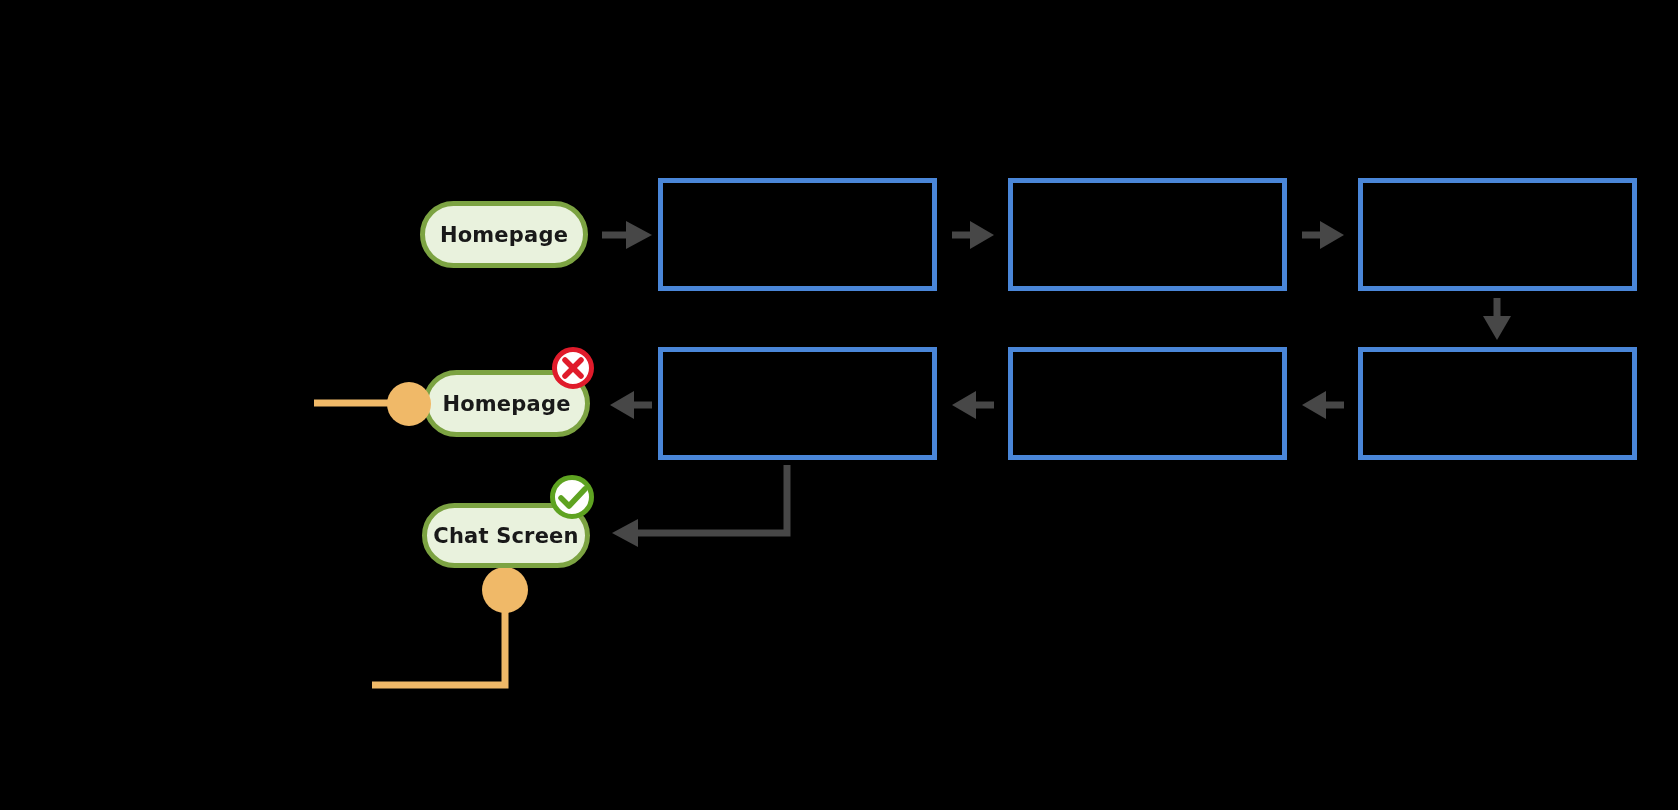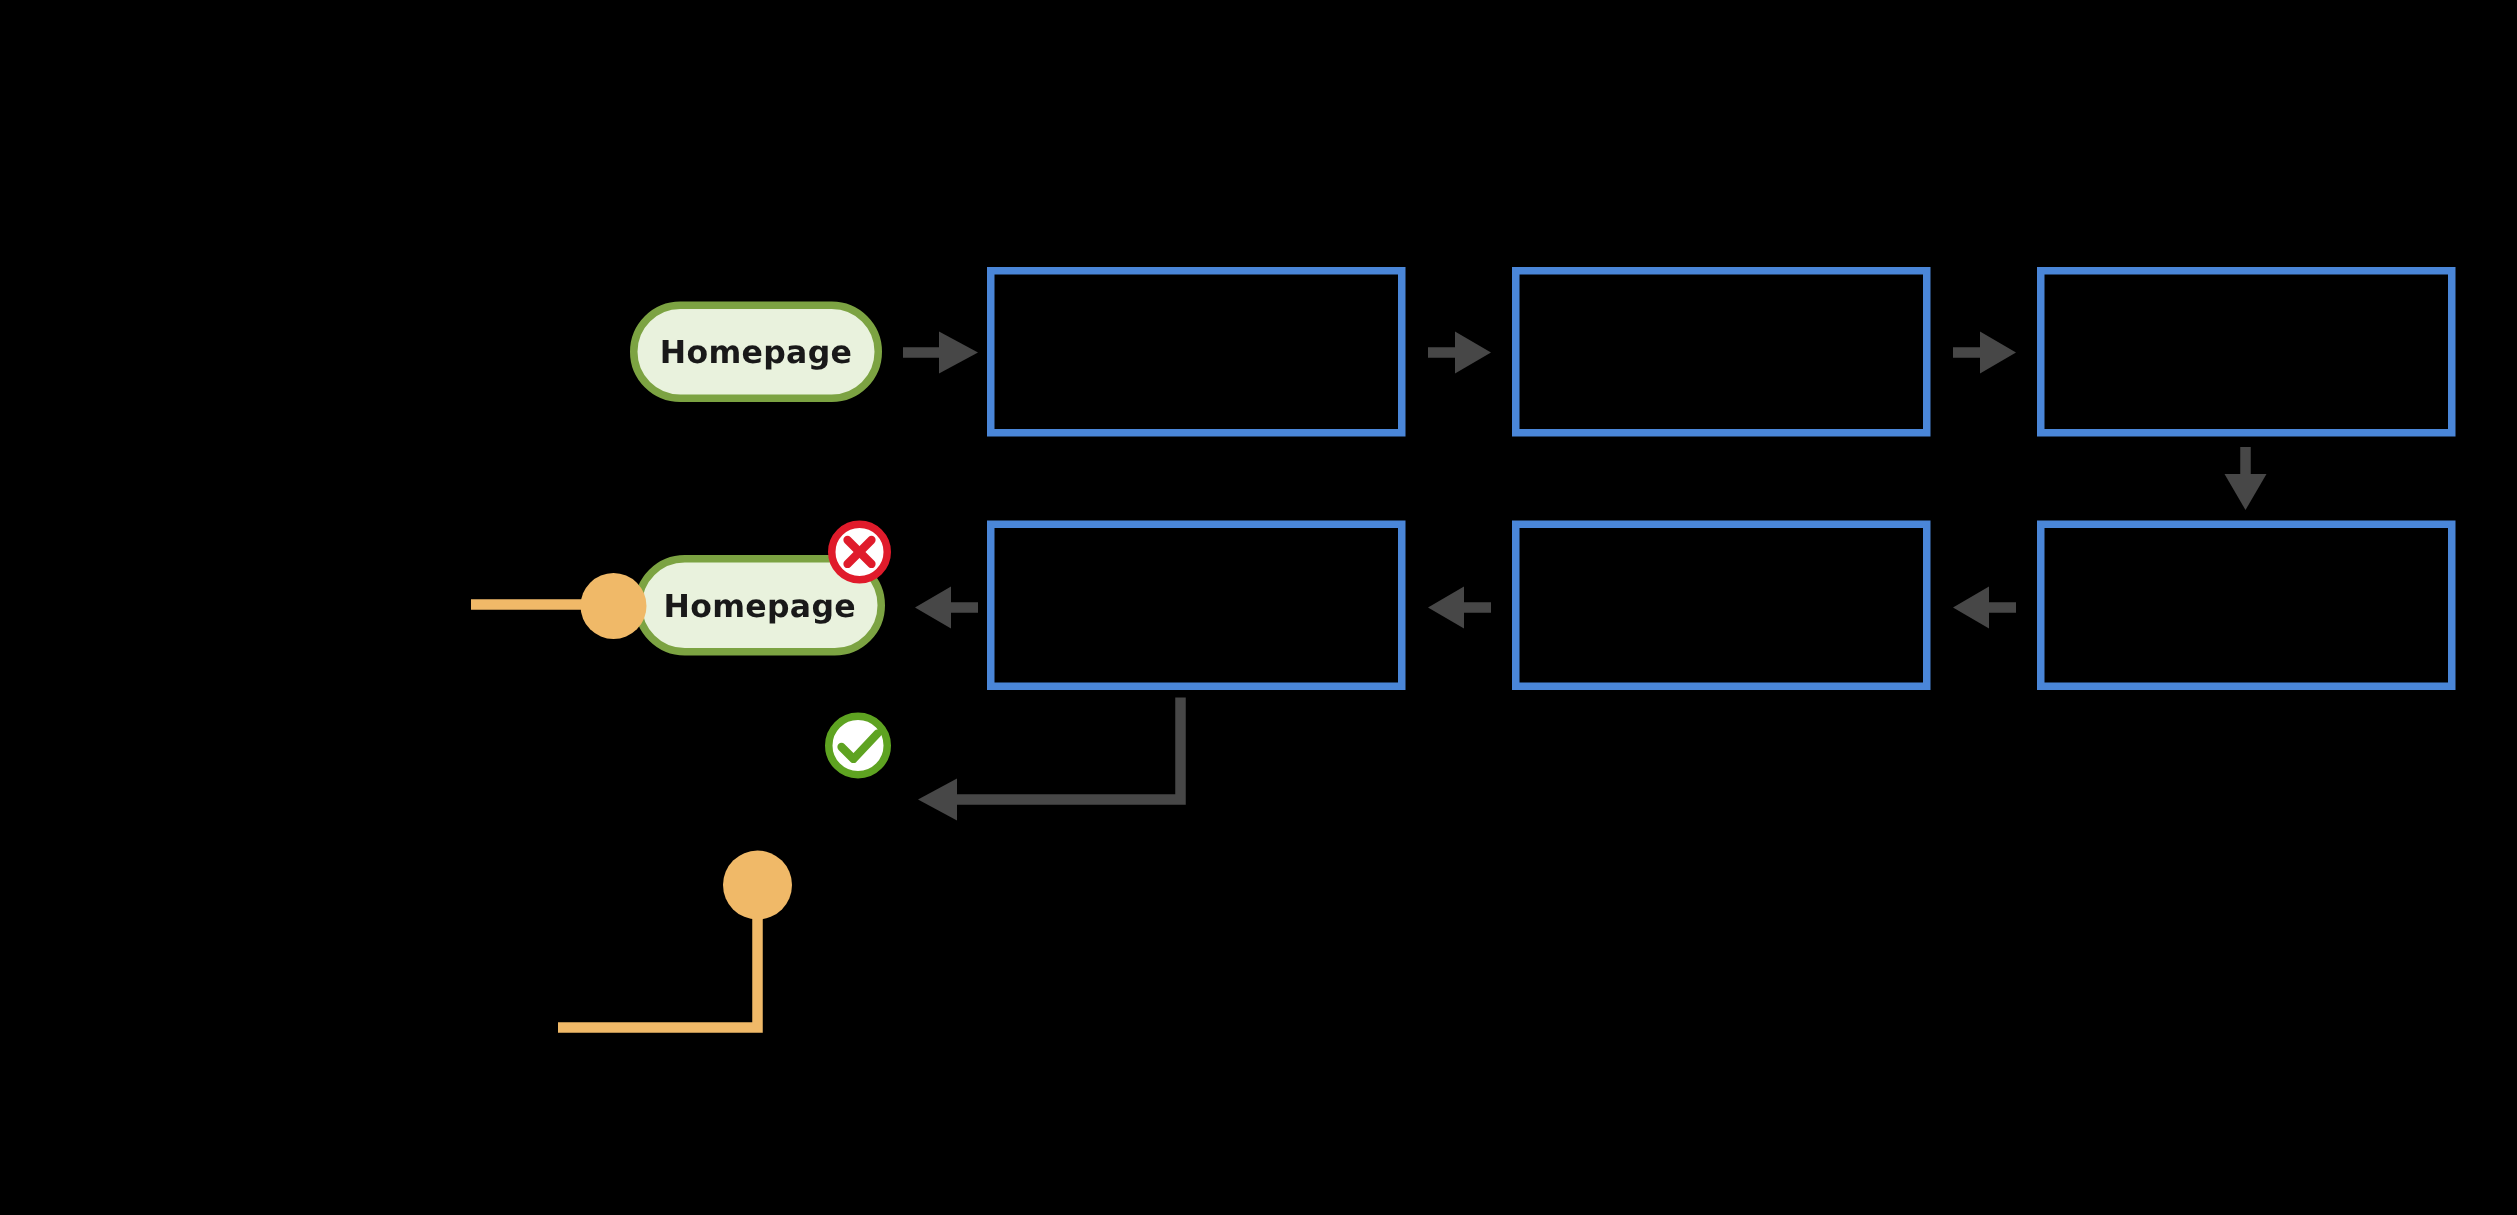--- a/index.html
+++ b/index.html
@@ -72,20 +72,23 @@
     <div class="wirebox" style="left:1358px;top:319px;"></div>
 
     <div class="pill" style="left:420px;top:173px;width:168px;height:67px;">
       <span class="pill-label">Homepage</span>
     </div>
 
     <div class="pill" style="left:423px;top:342px;width:167px;height:67px;">
       <span class="pill-label">Homepage</span>
     </div>
 
+    <div class="pill" style="left:422px;top:475px;width:168px;height:65px;">
+      <span class="pill-label">Chat Screen</span>
+    </div>
   </div>
 
   <svg class="layer over" width="1678" height="810">
 
     <g>
       <line x1="602" y1="207" x2="627" y2="207" style="stroke:var(--arrow)" stroke-width="7"></line>
       <polygon points="626,193 652,207 626,221" style="fill:var(--arrow)"></polygon>
     </g>
     <g>
       <line x1="952" y1="207" x2="971" y2="207" style="stroke:var(--arrow)" stroke-width="7"></line>

